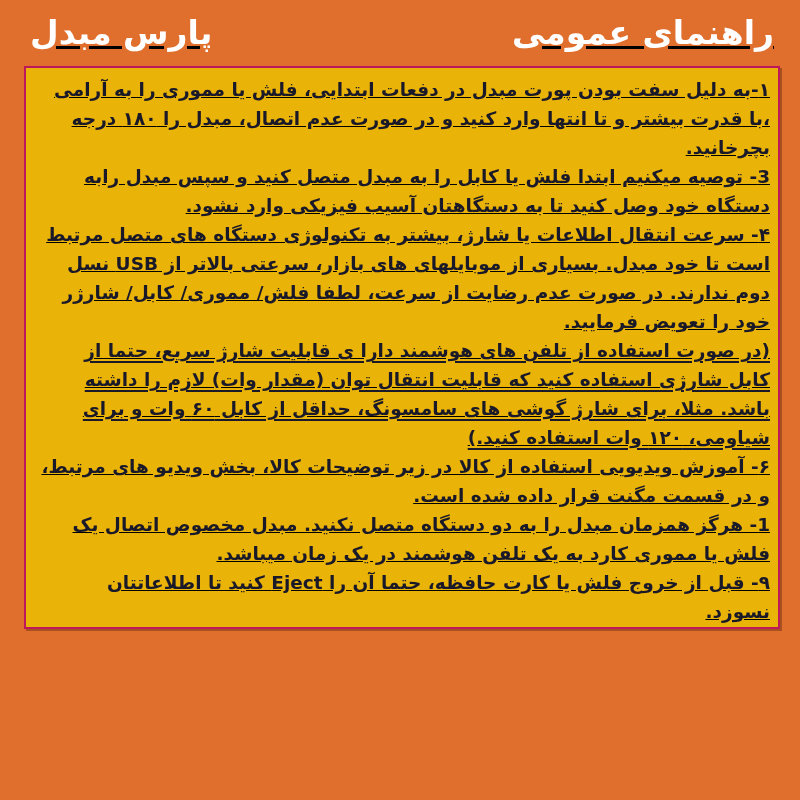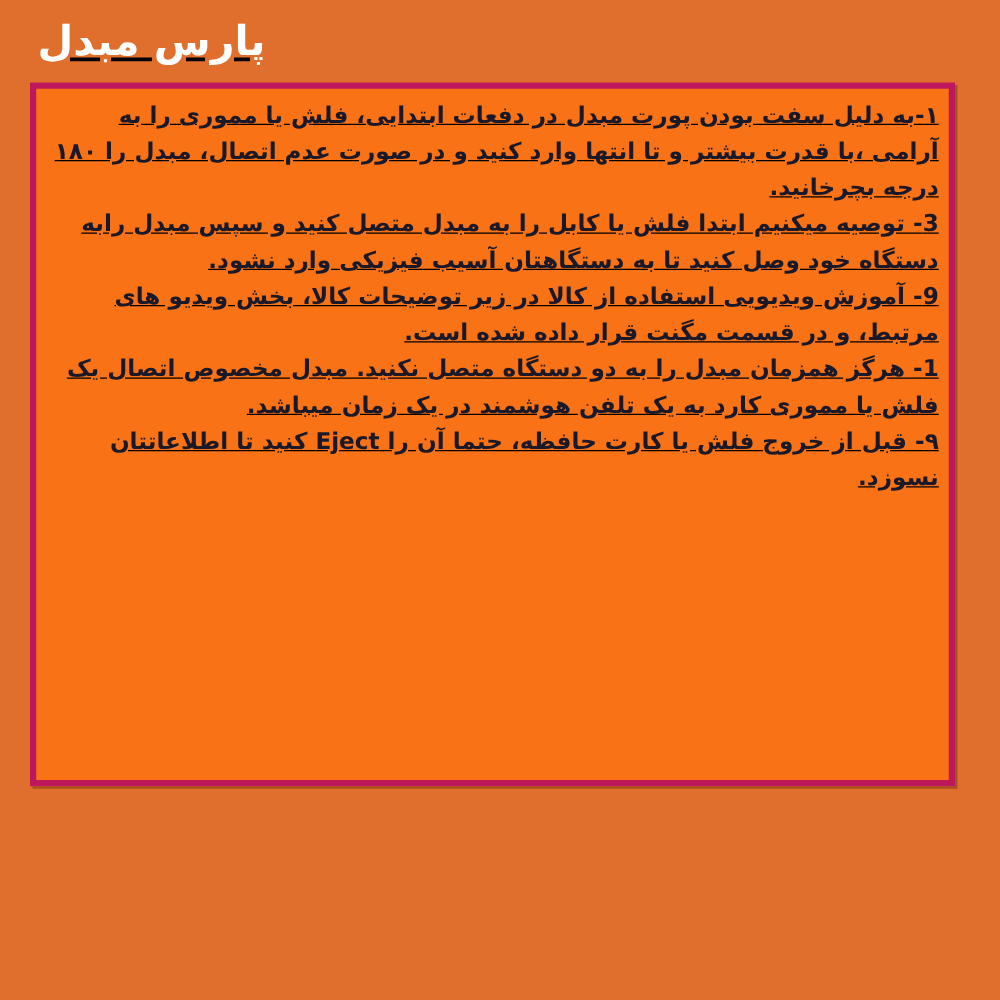--- a/index.html
+++ b/index.html
@@ -13,23 +13,23 @@
     height:64px;flex:0 0 auto;
     display:flex;align-items:center;justify-content:space-between;
     padding:0 26px 0 30px;
   }
   .topbar .brand,.topbar .title{
     color:#ffffff;font-weight:bold;font-size:33px;line-height:1;
     letter-spacing:0;white-space:nowrap;direction:rtl;
   }
   .panel{
     flex:1 1 auto;
-    margin:2px 36px 15px 24px;
-    background:#f97316;
-    border:5px solid #be185d;
+    margin:2px 20px 15px 24px;
+    background:#eab308;
+    border:2px solid #be185d;
     box-shadow:2px 2px 0 rgba(60,30,10,.35);
     padding:7px 8px 6px 12px;
     overflow:hidden;
   }
   .guide{
     direction:rtl;
     text-align:right;
     color:#191929;
     font-weight:bold;
     font-size:18.5px;
@@ -38,26 +38,29 @@
   .guide p{margin:0;padding:0;}
   .guide p.underlined{text-decoration:underline;text-decoration-thickness:2px;text-underline-offset:4px;}
 </style>
 </head>
 <body>
 
 <div class="page">
 
   <div class="topbar">
     <span class="brand">پارس مبدل</span>
+    <span class="title">راهنمای عمومی</span>
   </div>
 
   <div class="panel">
     <div class="guide">
       <p>۱-به دلیل سفت بودن پورت مبدل در دفعات ابتدایی، فلش یا مموری را به آرامی ،با قدرت بیشتر و تا انتها وارد کنید و در صورت عدم اتصال، مبدل را ۱۸۰ درجه بچرخانید.</p>
       <p>3- توصیه میکنیم ابتدا فلش یا کابل را به مبدل متصل کنید و سپس مبدل رابه دستگاه خود وصل کنید تا به دستگاهتان آسیب فیزیکی وارد نشود.</p>
-      <p>9- آموزش ویدیویی استفاده از کالا در زیر توضیحات کالا، بخش ویدیو های مرتبط، و در قسمت مگنت  قرار داده شده است.</p>
+      <p>۴- سرعت انتقال اطلاعات یا شارژ، بیشتر به  تکنولوژی دستگاه های متصل مرتبط است تا خود مبدل. بسیاری از موبایلهای های بازار، سرعتی بالاتر از USB نسل دوم ندارند. در صورت عدم رضایت از سرعت، لطفا فلش/ مموری/ کابل/ شارژر خود را تعویض فرمایید.</p>
+      <p class="underlined">(در صورت استفاده از تلفن های هوشمند دارا ی قابلیت شارژ سریع، حتما از کابل شارژی استفاده کنید که قابلیت انتقال توان (مقدار وات) لازم را داشته باشد. مثلا، برای شارژ گوشی های سامسونگ، حداقل از کابل ۶۰ وات و برای شیاومی، ۱۲۰ وات استفاده کنید.)</p>
+      <p>۶- آموزش ویدیویی استفاده از کالا در زیر توضیحات کالا، بخش ویدیو های مرتبط، و در قسمت مگنت  قرار داده شده است.</p>
       <p>1- هرگز همزمان مبدل را به دو دستگاه متصل نکنید. مبدل مخصوص اتصال یک فلش یا مموری کارد به یک تلفن هوشمند در یک زمان میباشد.</p>
       <p>۹- قبل از خروج فلش یا کارت حافظه، حتما آن را Eject کنید تا اطلاعاتتان نسوزد.</p>
 
     </div>
   </div>
 
 </div>
 
 </body></html>

